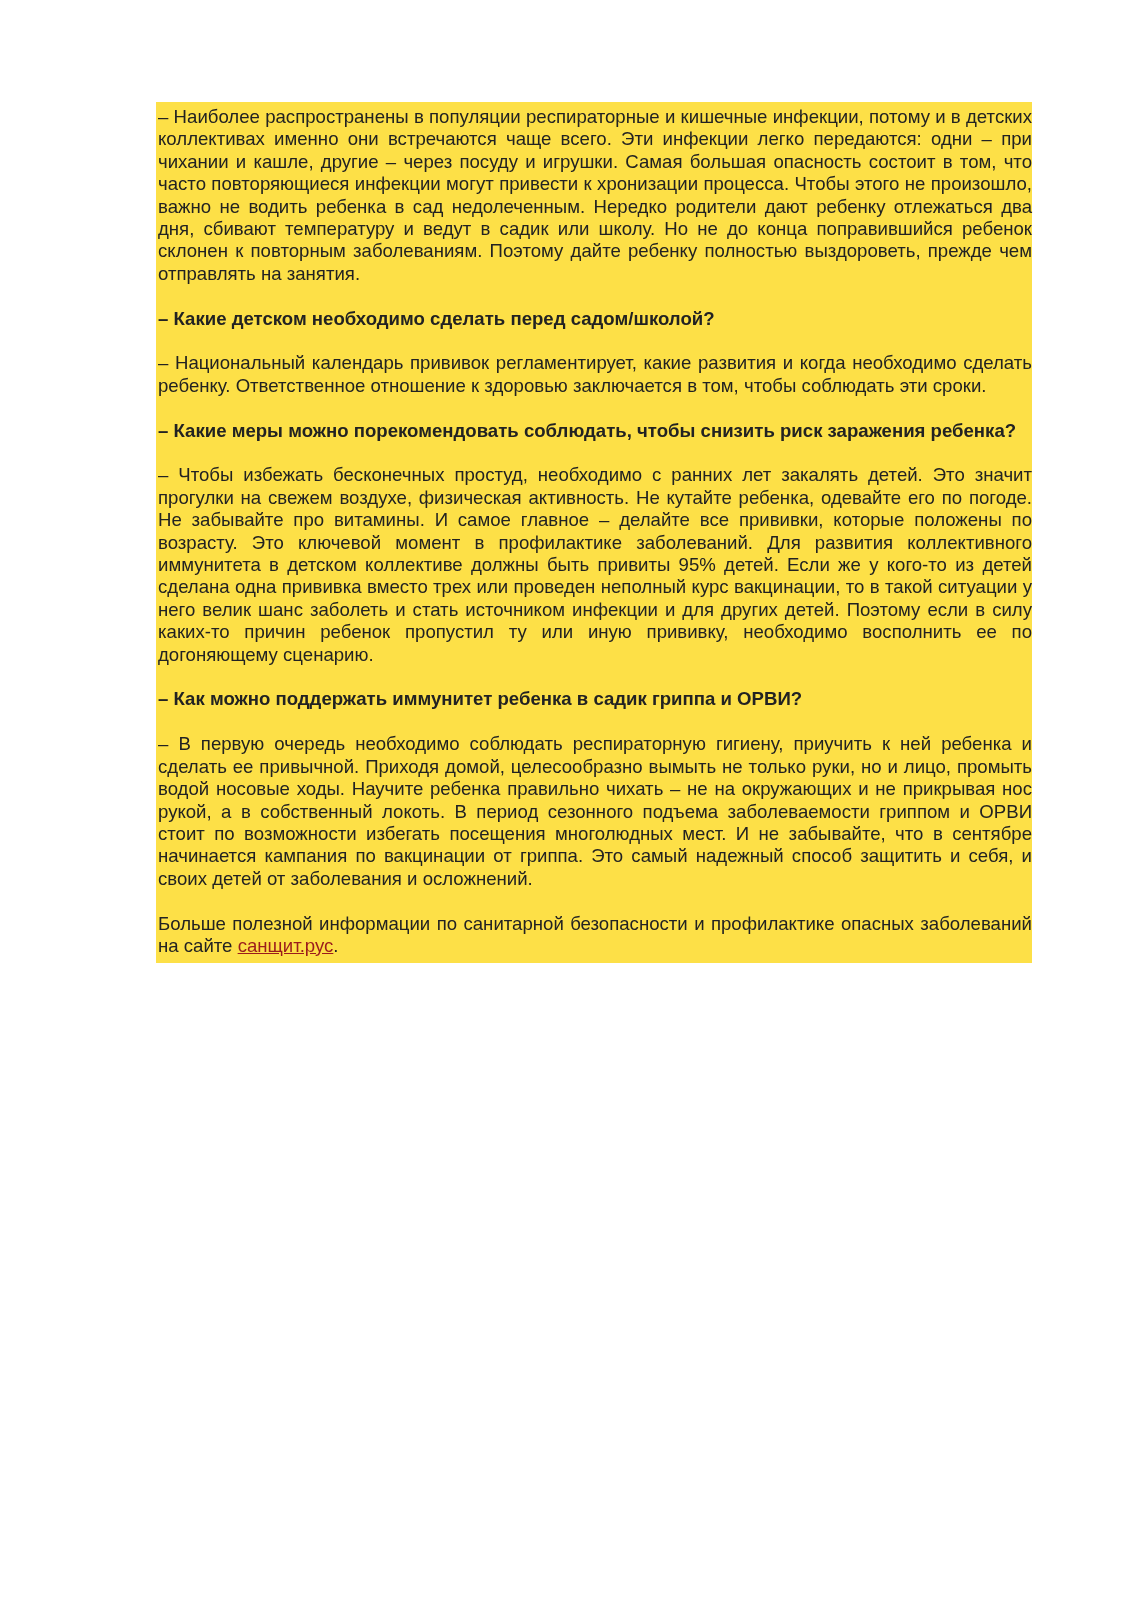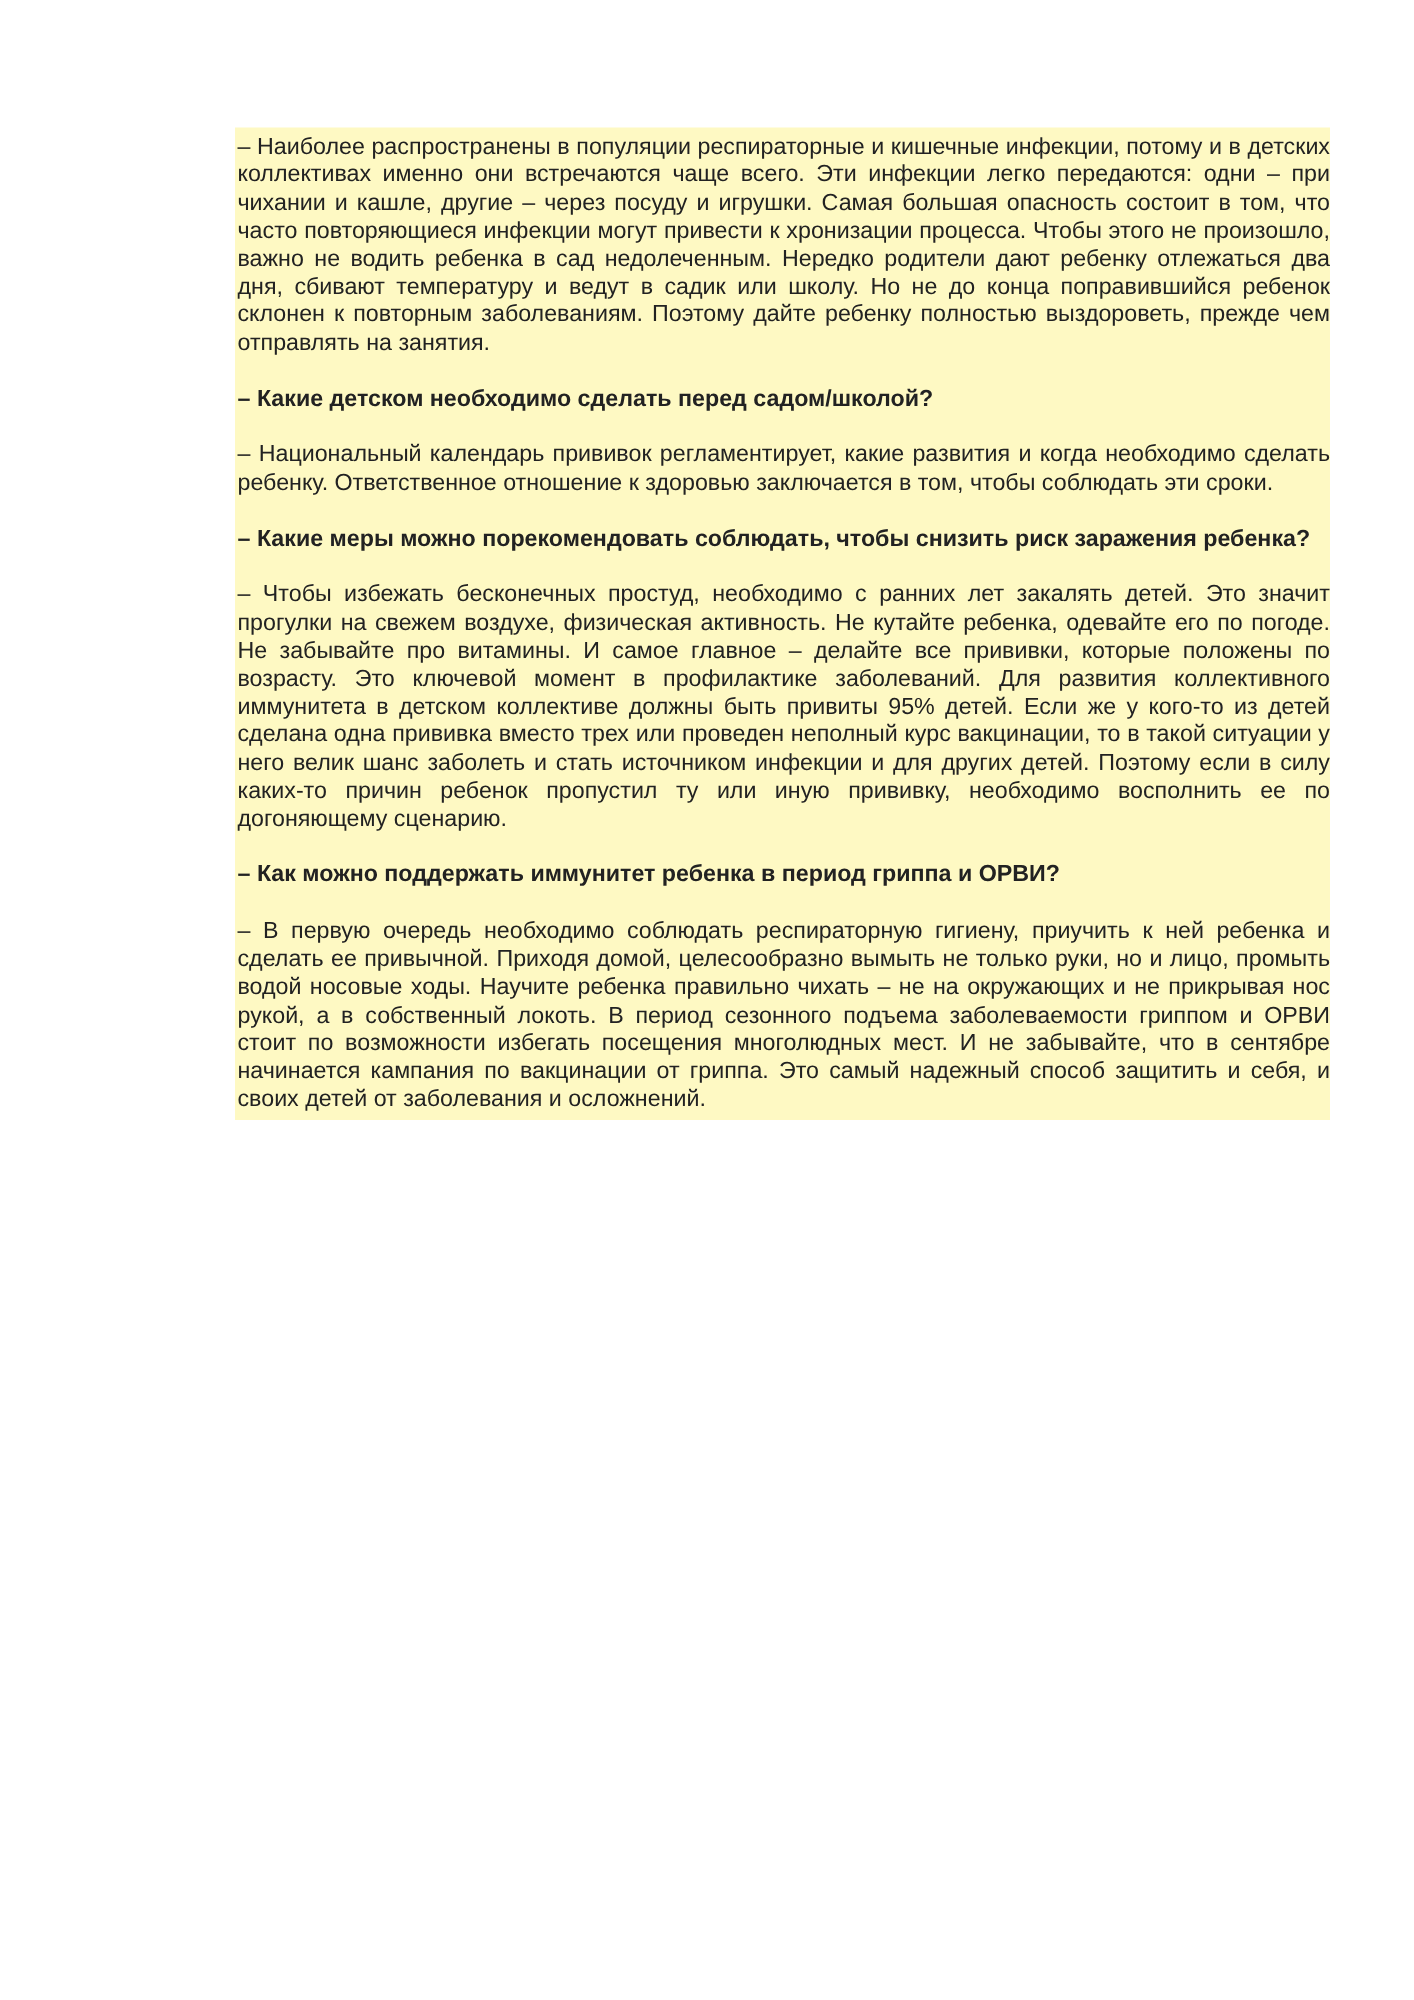--- a/index.html
+++ b/index.html
@@ -2,39 +2,39 @@
 <html><head>
   <meta charset="utf-8">
   <style>
     html, body { margin: 0; padding: 0; background: #ffffff; }
     body { width: 1131px; height: 1600px; position: relative; overflow: hidden; }
     .content {
       position: absolute;
       left: 156px;
       top: 102px;
       width: 876px;
-      background: #fef9c3;
+      background: #fde047;
       padding: 4px 0 6px 2px;
       box-sizing: border-box;
       font-family: "Liberation Sans", sans-serif;
       font-size: 18.6px;
       line-height: 22.4px;
       color: #222222;
       text-align: justify;
-      margin-left: 32px;
     }
     .content p { margin: 0 0 22.4px 0; text-align: justify; }
     .content p.q { font-weight: bold; }
     .content p:last-child { margin-bottom: 0; }
     a.link { color: #9b1c1c; text-decoration: underline; }
   </style>
 </head>
 <body>
 
 <div class="content">
   <p>– Наиболее распространены в популяции респираторные и кишечные инфекции, потому и в детских коллективах именно они встречаются чаще всего. Эти инфекции легко передаются: одни – при чихании и кашле, другие – через посуду и игрушки. Самая большая опасность состоит в том, что часто повторяющиеся инфекции могут привести к хронизации процесса. Чтобы этого не произошло, важно не водить ребенка в сад недолеченным. Нередко родители дают ребенку отлежаться два дня, сбивают температуру и ведут в садик или школу. Но не до конца поправившийся ребенок склонен к повторным заболеваниям. Поэтому дайте ребенку полностью выздороветь, прежде чем отправлять на занятия.</p>
   <p class="q">– Какие детском необходимо сделать перед садом/школой?</p>
   <p>– Национальный календарь прививок регламентирует, какие развития и когда необходимо сделать ребенку. Ответственное отношение к здоровью заключается в том, чтобы соблюдать эти сроки.</p>
   <p class="q">– Какие меры можно порекомендовать соблюдать, чтобы снизить риск заражения ребенка?</p>
   <p>– Чтобы избежать бесконечных простуд, необходимо с ранних лет закалять детей. Это значит прогулки на свежем воздухе, физическая активность. Не кутайте ребенка, одевайте его по погоде. Не забывайте про витамины. И самое главное – делайте все прививки, которые положены по возрасту. Это ключевой момент в профилактике заболеваний. Для развития коллективного иммунитета в детском коллективе должны быть привиты 95% детей. Если же у кого-то из детей сделана одна прививка вместо трех или проведен неполный курс вакцинации, то в такой ситуации у него велик шанс заболеть и стать источником инфекции и для других детей. Поэтому если в силу каких-то причин ребенок пропустил ту или иную прививку, необходимо восполнить ее по догоняющему сценарию.</p>
-  <p class="q">– Как можно поддержать иммунитет ребенка в период гриппа и ОРВИ?</p>
+  <p class="q">– Как можно поддержать иммунитет ребенка в садик гриппа и ОРВИ?</p>
   <p>– В первую очередь необходимо соблюдать респираторную гигиену, приучить к ней ребенка и сделать ее привычной. Приходя домой, целесообразно вымыть не только руки, но и лицо, промыть водой носовые ходы. Научите ребенка правильно чихать – не на окружающих и не прикрывая нос рукой, а в собственный локоть. В период сезонного подъема заболеваемости гриппом и ОРВИ стоит по возможности избегать посещения многолюдных мест. И не забывайте, что в сентябре начинается кампания по вакцинации от гриппа. Это самый надежный способ защитить и себя, и своих детей от заболевания и осложнений.</p>
+  <p><span>Больше полезной информации по санитарной безопасности и профилактике опасных заболеваний на сайте </span><a class="link">санщит.рус</a><span>.</span></p>
 </div>
 
 </body></html>

